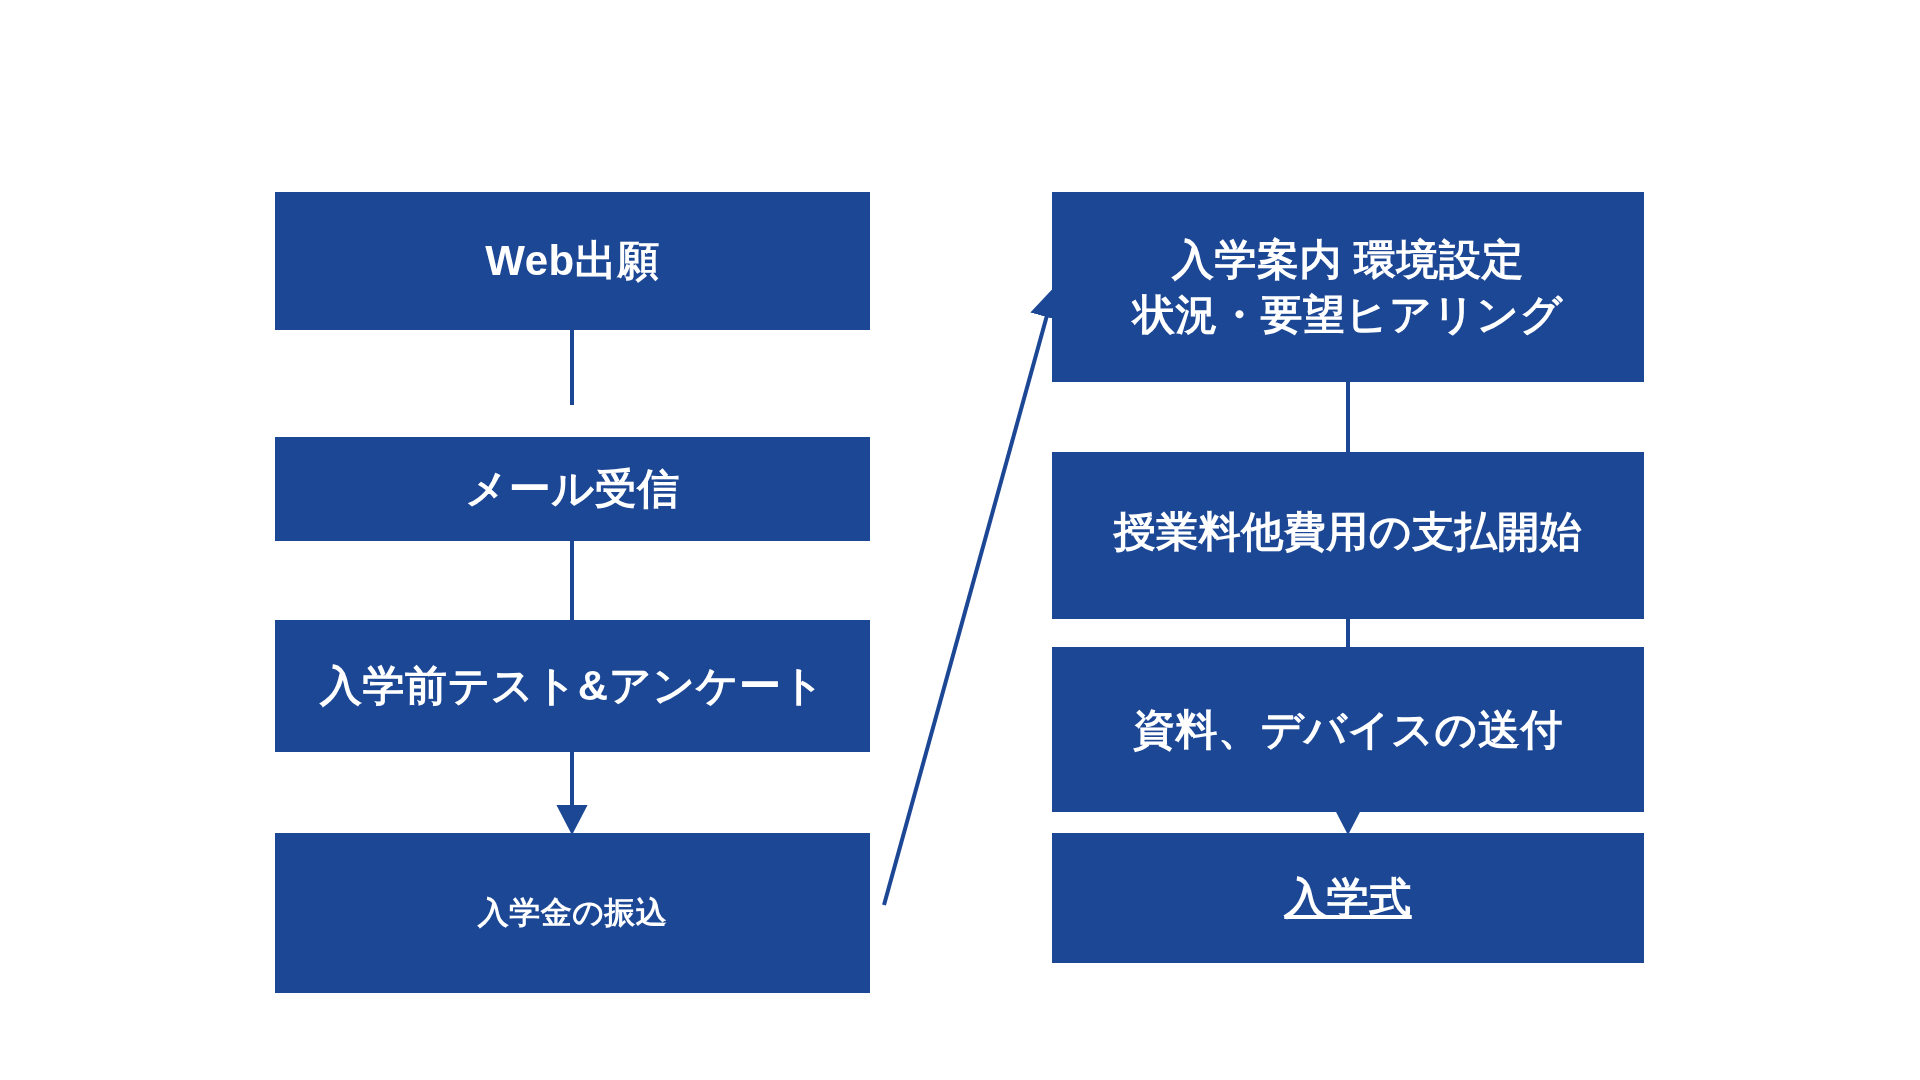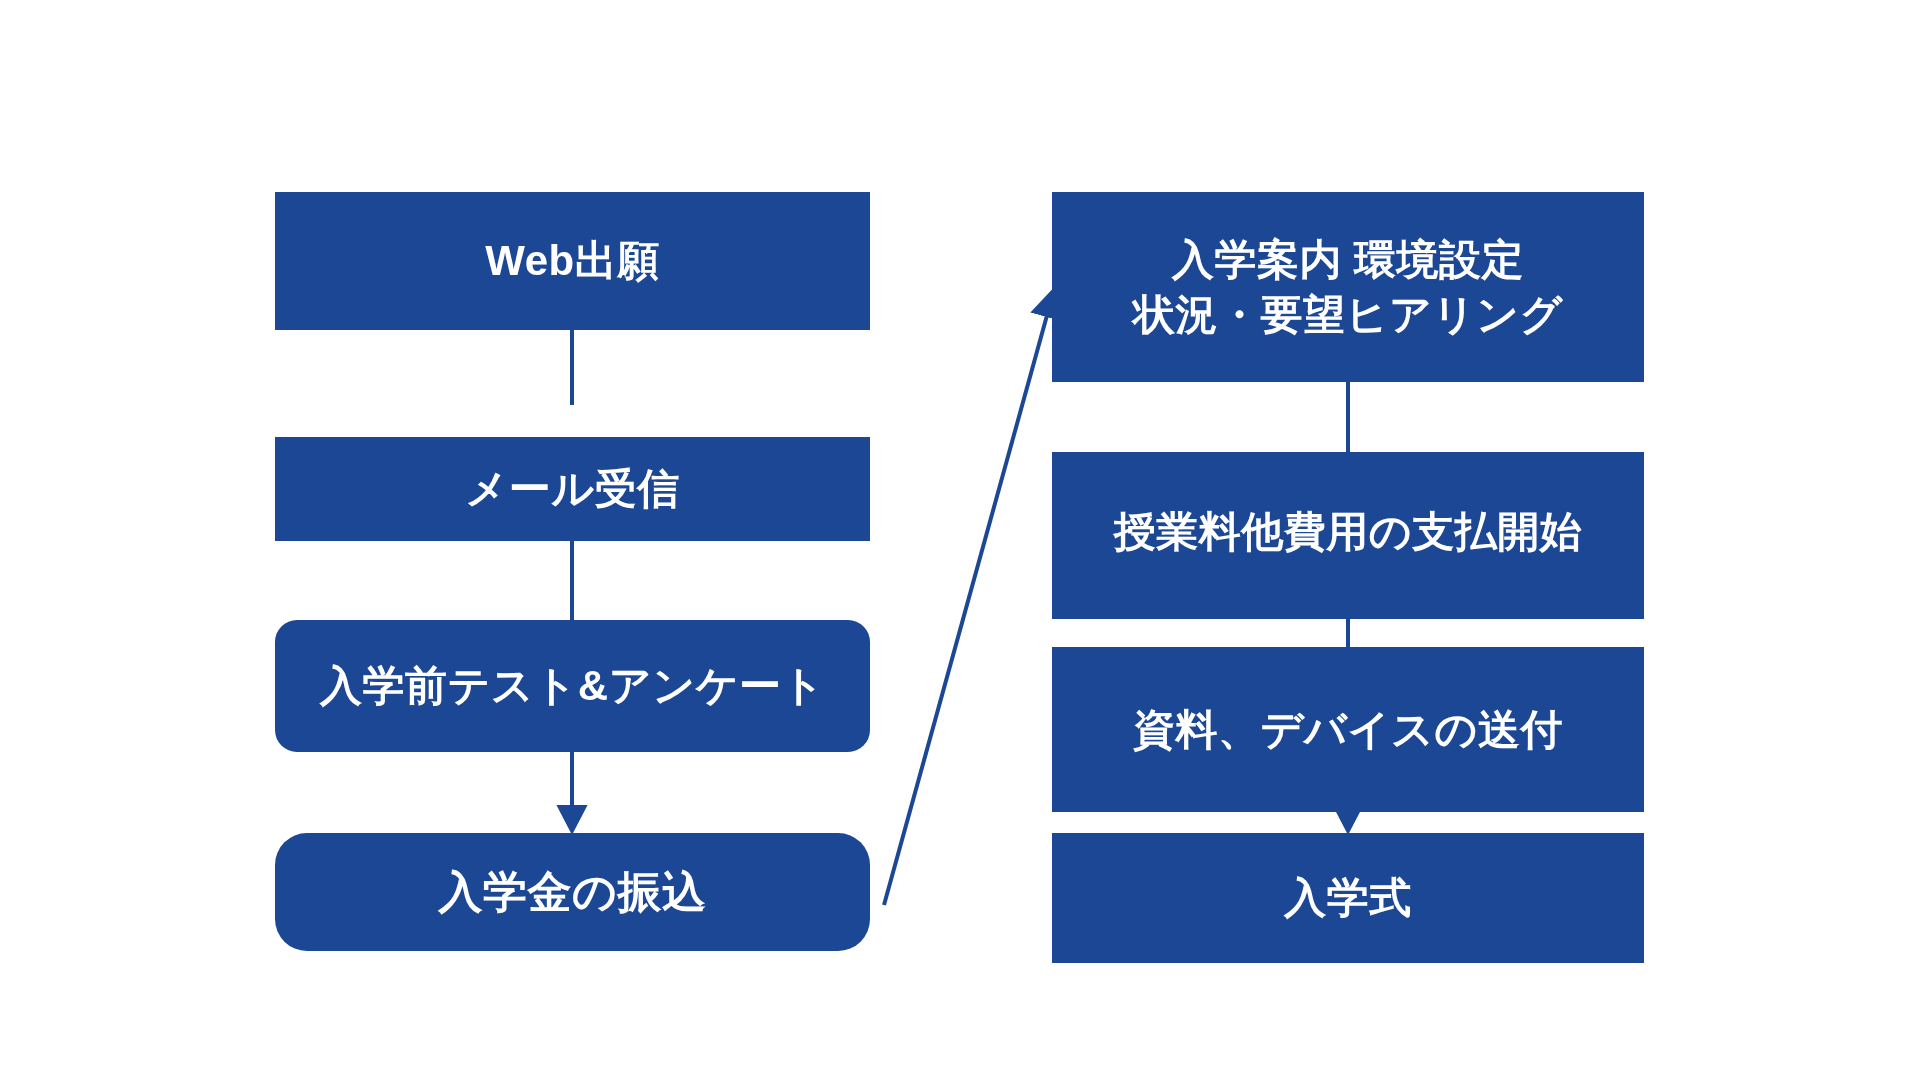--- a/index.html
+++ b/index.html
@@ -38,27 +38,27 @@
     padding: 4px 14px;
     white-space: pre-line;
   }
 
   
   .col-left  { left: 275px;  width: 595px; }
   .col-right { left: 1052px; width: 592px; text-align: center; }
 
   .n-l1 { top: 192px; height: 138px; font-size: 42px; }
   .n-l2 { top: 405px; height: 104px; font-size: 42px; margin-top: 32px; }
-  .n-l3 { top: 620px; height: 132px; font-size: 42px; border-radius: 22px; }
-  .n-l4 { top: 833px; height: 118px; font-size: 44px; border-radius: 32px; }
+  .n-l3 { top: 620px; height: 132px; font-size: 42px; }
+  .n-l4 { top: 833px; height: 160px; font-size: 31px; }
 
   .n-r1 { top: 192px; height: 190px; font-size: 42px; }
   .n-r2 { top: 452px; height: 167px; font-size: 42px; font-family: Liberation Mono, monospace; }
   .n-r3 { top: 647px; height: 165px; font-size: 42px; }
-  .n-r4 { top: 833px; height: 130px; font-size: 42px; }
+  .n-r4 { top: 833px; height: 130px; font-size: 42px; text-decoration: underline; }
 
   .svg-layer {
     position: absolute;
     left: 0;
     top: 0;
     width: 1920px;
     height: 1080px;
     pointer-events: none;
   }
 </style>

